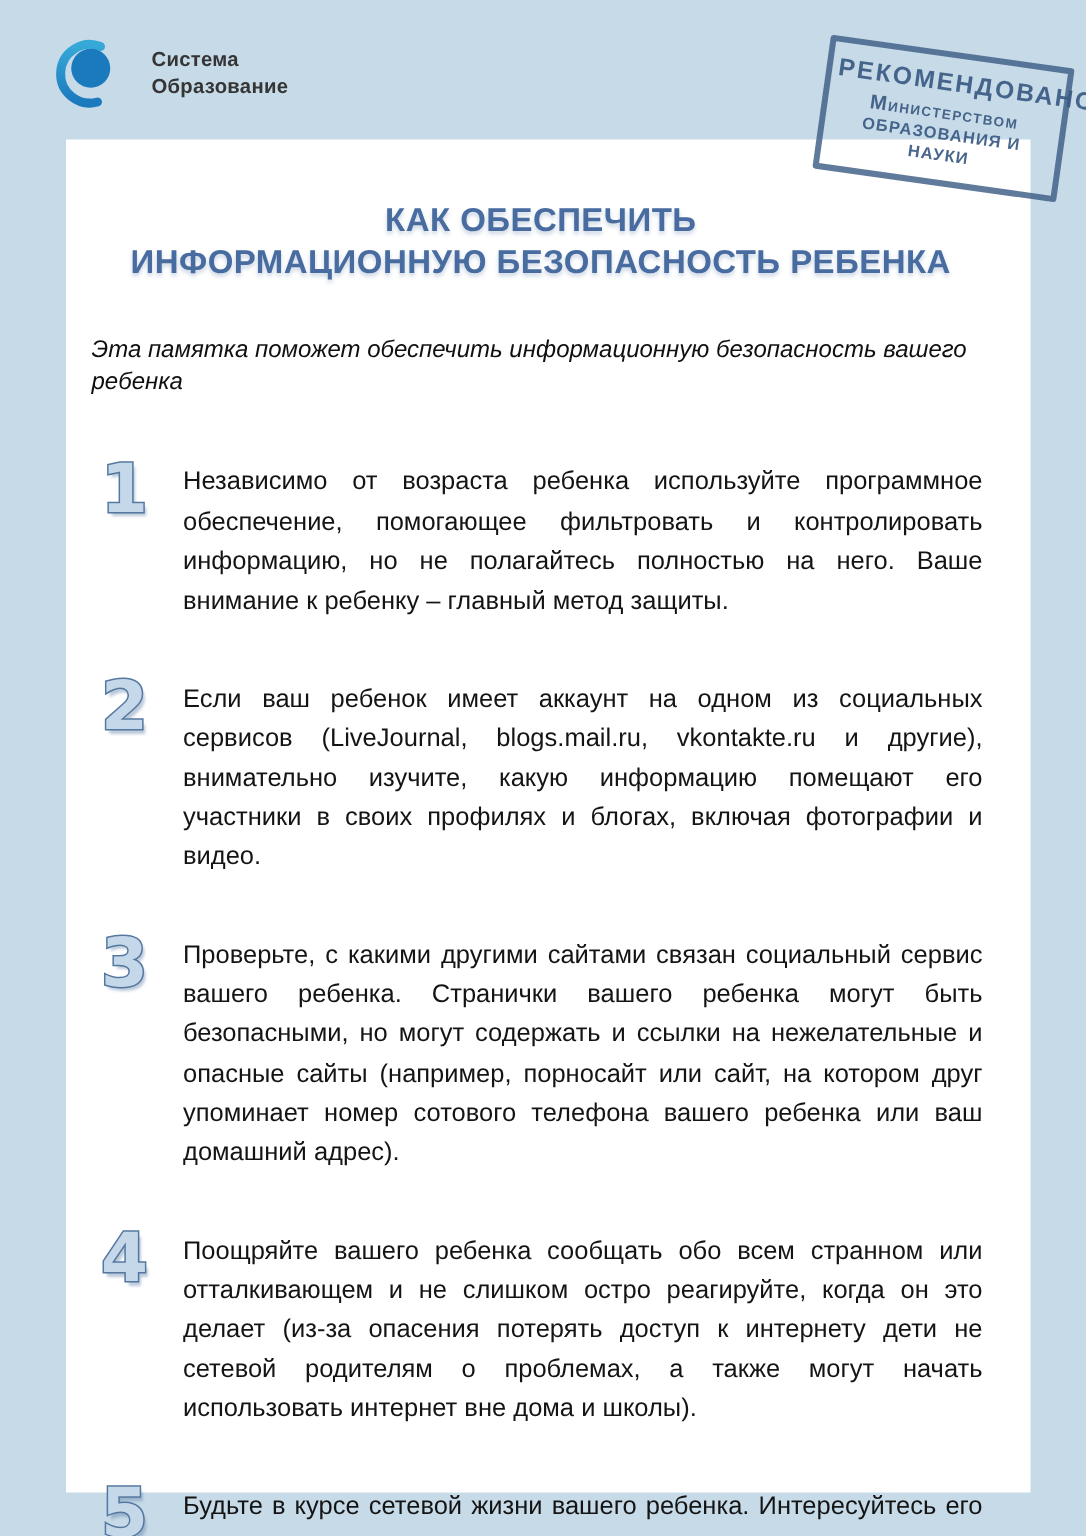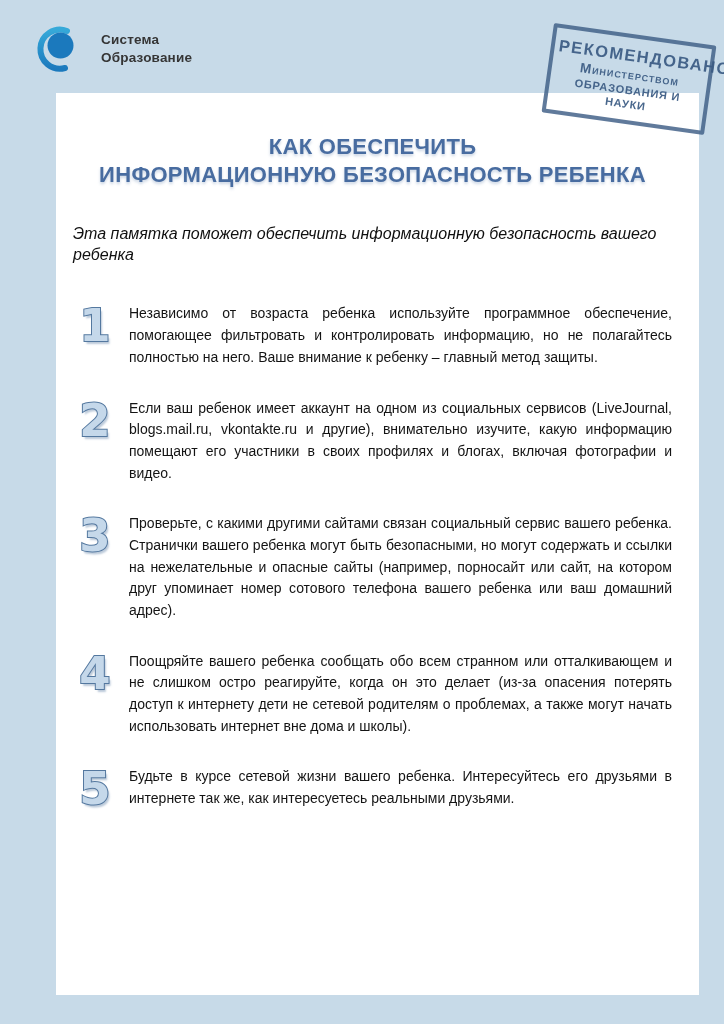--- a/index.html
+++ b/index.html
@@ -36,21 +36,21 @@
     text-align: center;
     color: rgba(58, 90, 130, 0.92);
     z-index: 4;
   }
   .stamp-line1 { font-size: 16.5px; font-weight: bold; letter-spacing: 1.5px; line-height: 1.25; }
   .stamp-line2 { font-size: 13.5px; font-weight: bold; font-variant: small-caps; letter-spacing: 1px; line-height: 1.3; }
   .stamp-line3 { font-size: 11px; font-weight: bold; text-transform: uppercase; letter-spacing: 0.8px; line-height: 1.3; }
 
   
   .card {
-    position: absolute; left: 56px; top: 93px;
+    position: absolute; left: 44px; top: 93px;
     width: 643px; height: 902px;
     background: #ffffff;
     padding: 0 27px 0 17px;
     z-index: 2;
   }
   .doc-title {
     margin: 40px 10px 0;
     text-align: center;
     color: #486ca0;
     font-size: 22px; font-weight: bold;
@@ -80,22 +80,22 @@
     font-family: "DejaVu Sans", sans-serif;
     font-weight: bold;
     font-size: 45px; line-height: 0.95;
     color: #c5d8ea;
     -webkit-text-stroke: 2px #54789f;
     paint-order: stroke fill;
     text-shadow: 2px 3px 2px rgba(84, 120, 159, 0.40);
     margin-top: 2px;
   }
   .rule-text {
-    margin: 0; flex: 1;
-    font-size: 14px; line-height: 1.55;
+    margin: 5px; flex: 1;
+    font-size: 17px; line-height: 1.55;
     text-align: justify;
     color: #141414;
   }
 </style>
 </head>
 <body>
 
 <div class="logo">
   <svg viewBox="0 0 48 50" aria-hidden="true">
     <defs>

